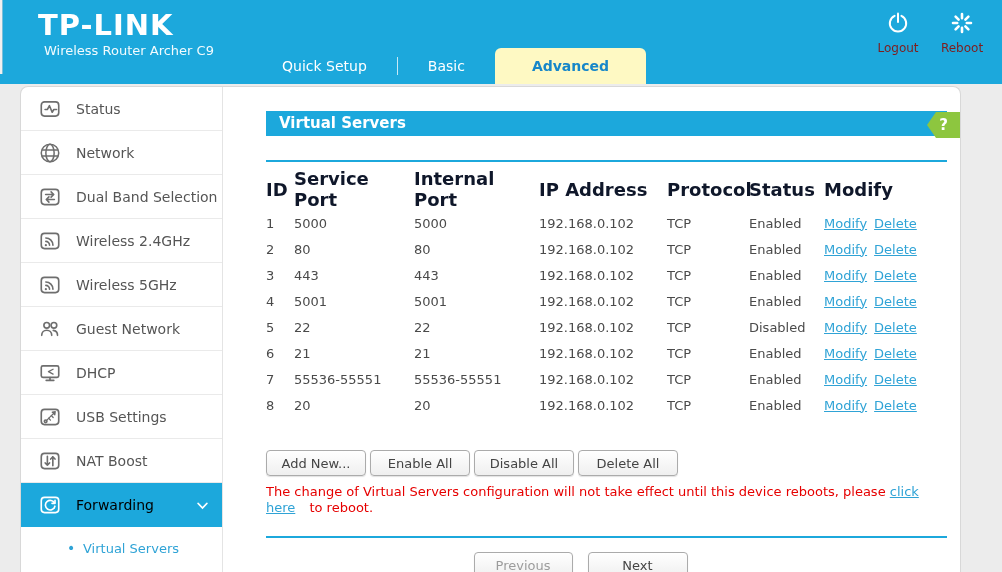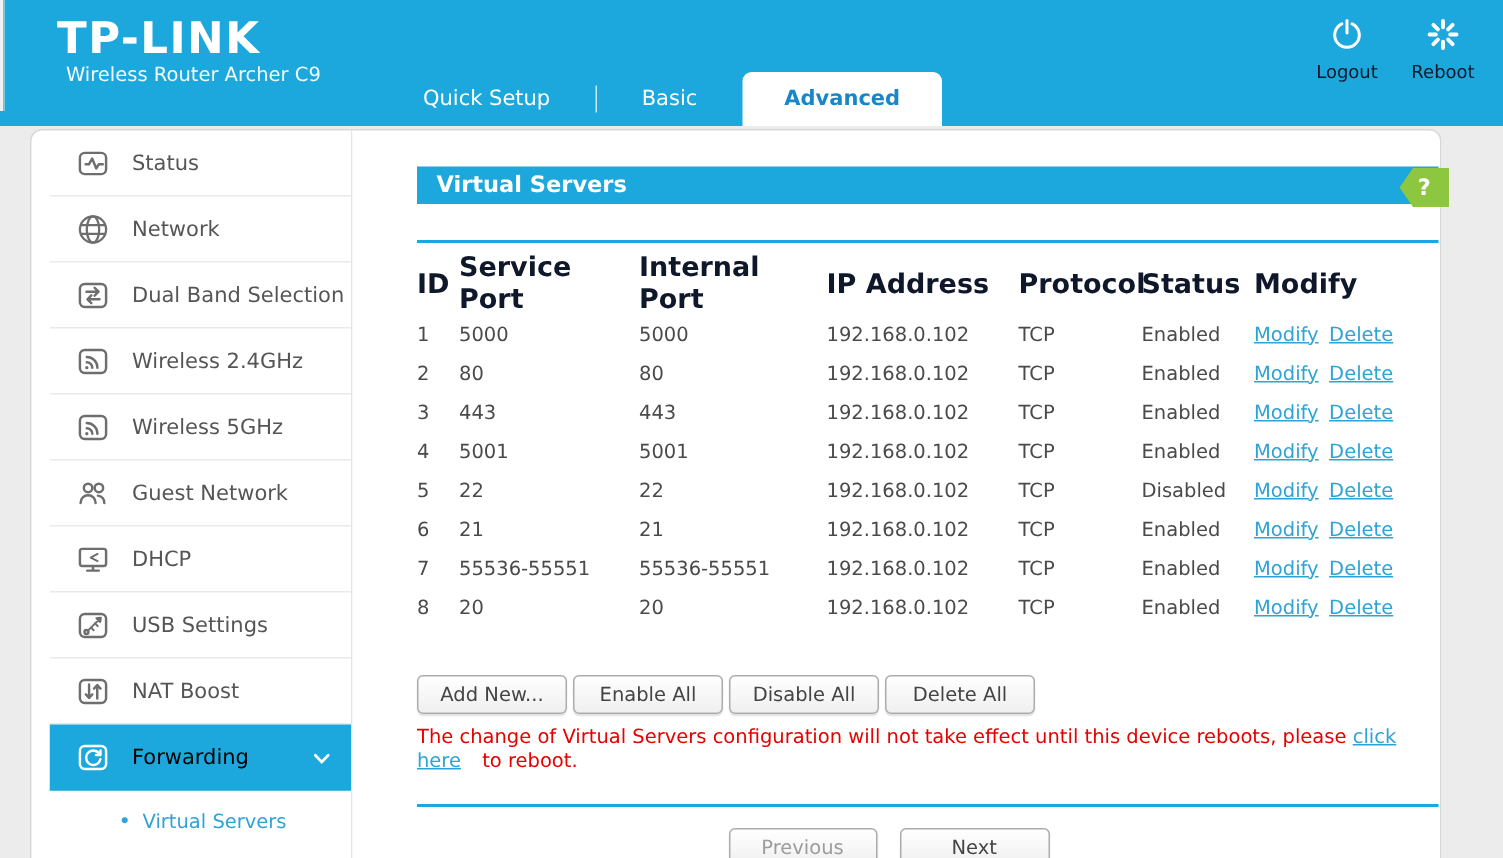--- a/index.html
+++ b/index.html
@@ -8,29 +8,29 @@
 
   
   .header { position:absolute; left:0; top:0; width:1002px; height:84px; background:#1CA8DC; }
   .left-edge { position:absolute; left:0; top:0; width:3px; height:74px; background:#F0F0F0; border-right:1px solid #79BFD9; }
   .brand { position:absolute; left:38px; top:9px; color:#fff; }
   .brand-name { font-size:29px; font-weight:800; letter-spacing:1px; line-height:32px; }
   .brand-model { font-size:13px; margin-top:2px; margin-left:6px; color:#F2FBFE; }
   .tabs { position:absolute; left:252px; bottom:0; height:36px; display:flex; align-items:flex-end; }
   .tab { color:#fff; font-size:14px; line-height:36px; padding:0 30px; cursor:pointer; }
   .tab-sep { width:1px; height:18px; background:rgba(255,255,255,.75); margin-bottom:9px; }
-  .tab.active { background:#ffffff; color:#1787C9; font-weight:bold; border-radius:6px 6px 0 0; padding:0 28px; }
-  .header-actions { position:absolute; right:16px; top:11px; display:flex; gap:16px; color:#0f172a; }
+  .tab.active { background:#fef9c3; color:#1787C9; font-weight:bold; border-radius:6px 6px 0 0; padding:0 37px; }
+  .header-actions { position:absolute; right:16px; top:11px; display:flex; gap:16px; color:#7f1d1d; }
   .h-action { display:flex; flex-direction:column; align-items:center; gap:3px; cursor:pointer; width:48px; }
   .h-action svg { width:24px; height:24px; }
   .h-action span { font-size:12px; }
 
   
   .card { position:absolute; left:20px; top:86px; width:941px; height:486px; background:#fff;
-          border:1px solid #D8D8D8; border-bottom:none; border-radius:8px 8px 0 0; display:flex;padding-left:12px; }
+          border:1px solid #D8D8D8; border-bottom:none; border-radius:8px 8px 0 0; display:flex; }
 
   
   .sidebar { width:202px; flex-shrink:0; border-right:1px solid #E4E4E4; border-radius:8px 0 0 0; overflow:hidden; }
   .side-item { height:44px; display:flex; align-items:center; padding-left:17px; gap:14px;
                border-bottom:1px solid #EAEAEA; color:#555; font-size:14px; cursor:pointer; }
   .sicon { width:24px; height:24px; color:#6E6E6E; flex-shrink:0; display:flex; }
   .sicon svg { width:24px; height:24px; }
   .side-item.active { background:#1CA8DC; color:#000000; border-bottom-color:#1CA8DC; position:relative; }
   .side-item.active .sicon { color:#fff; }
   .chev { position:absolute; right:14px; top:19px; width:11px; height:8px; }

